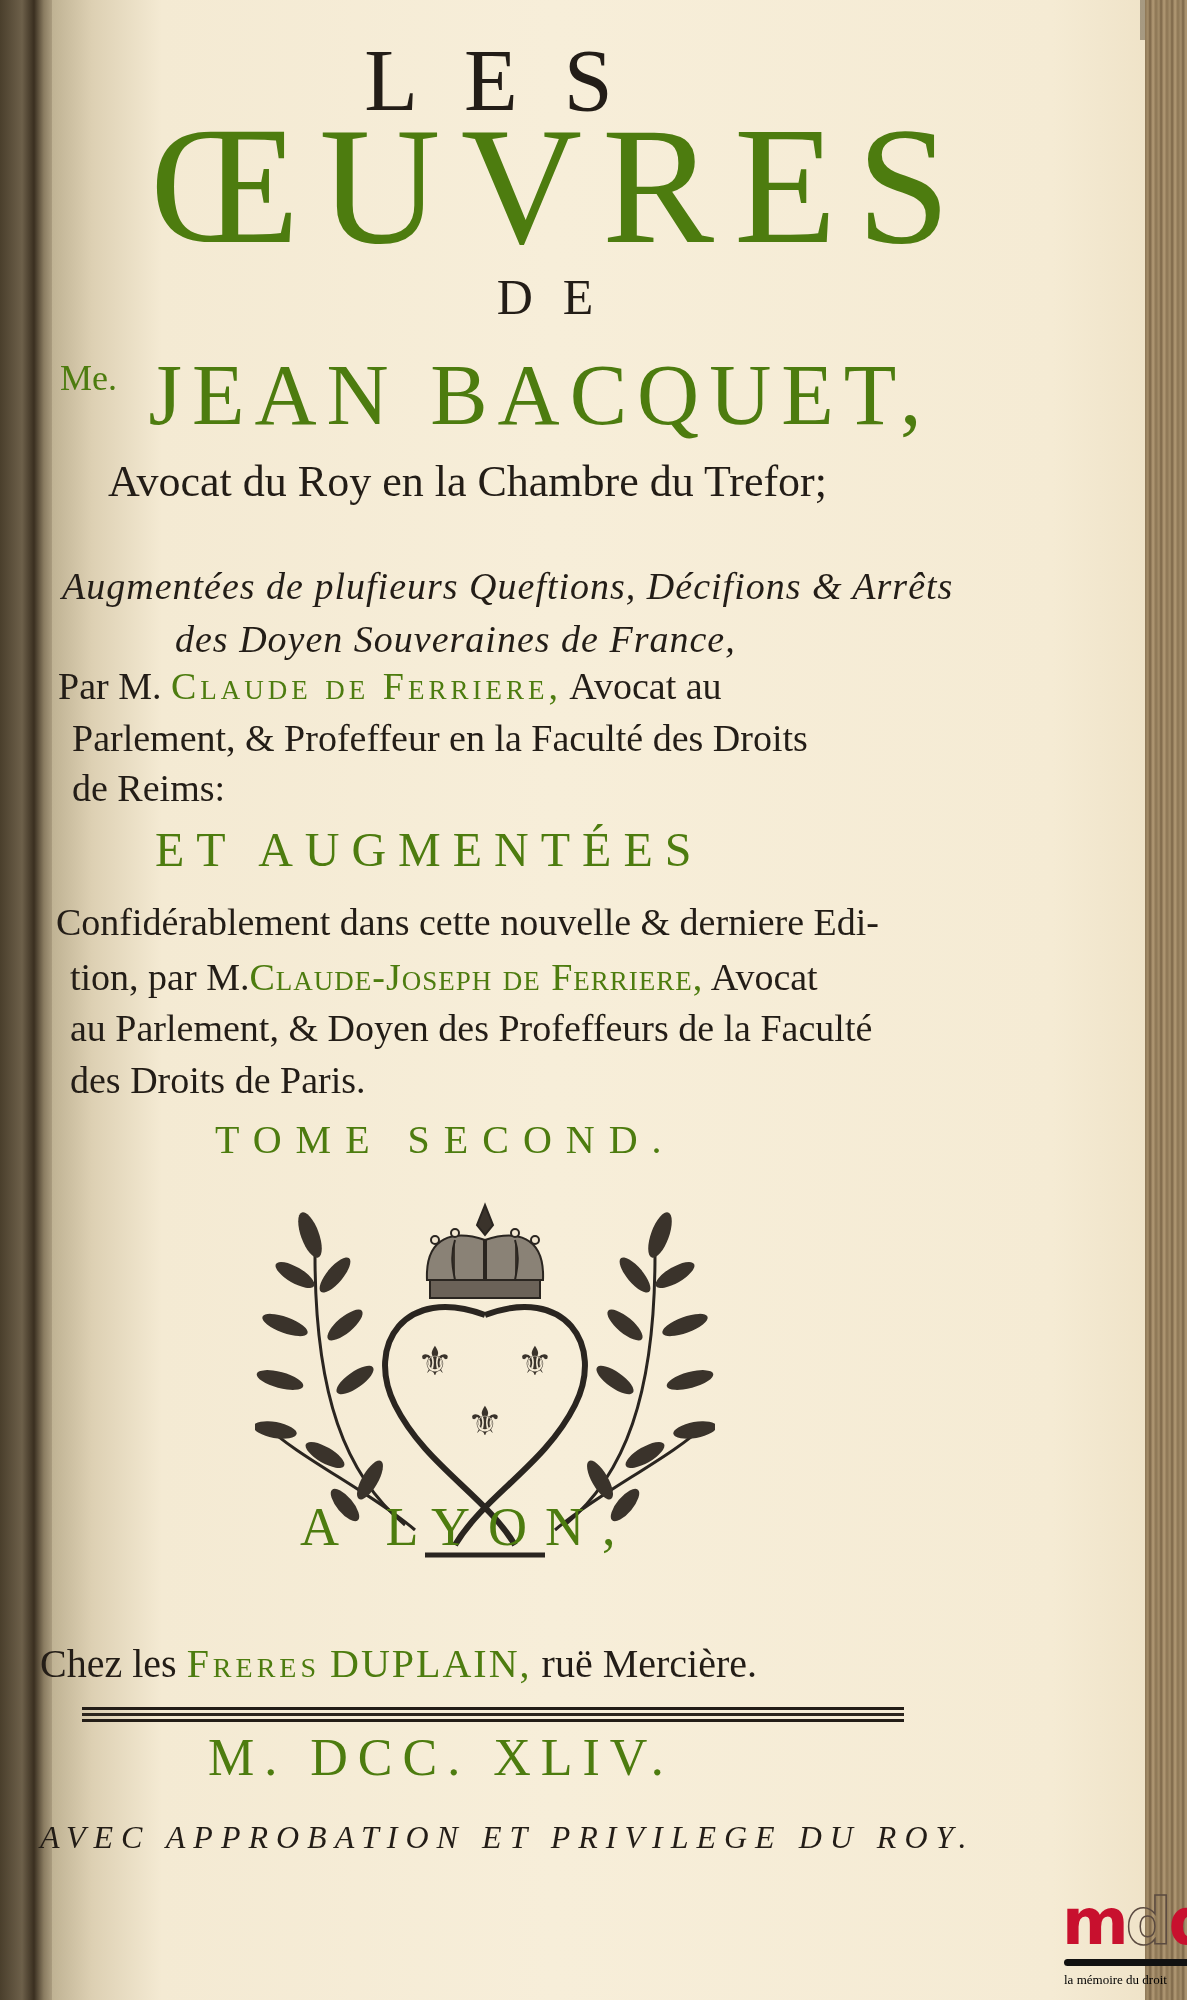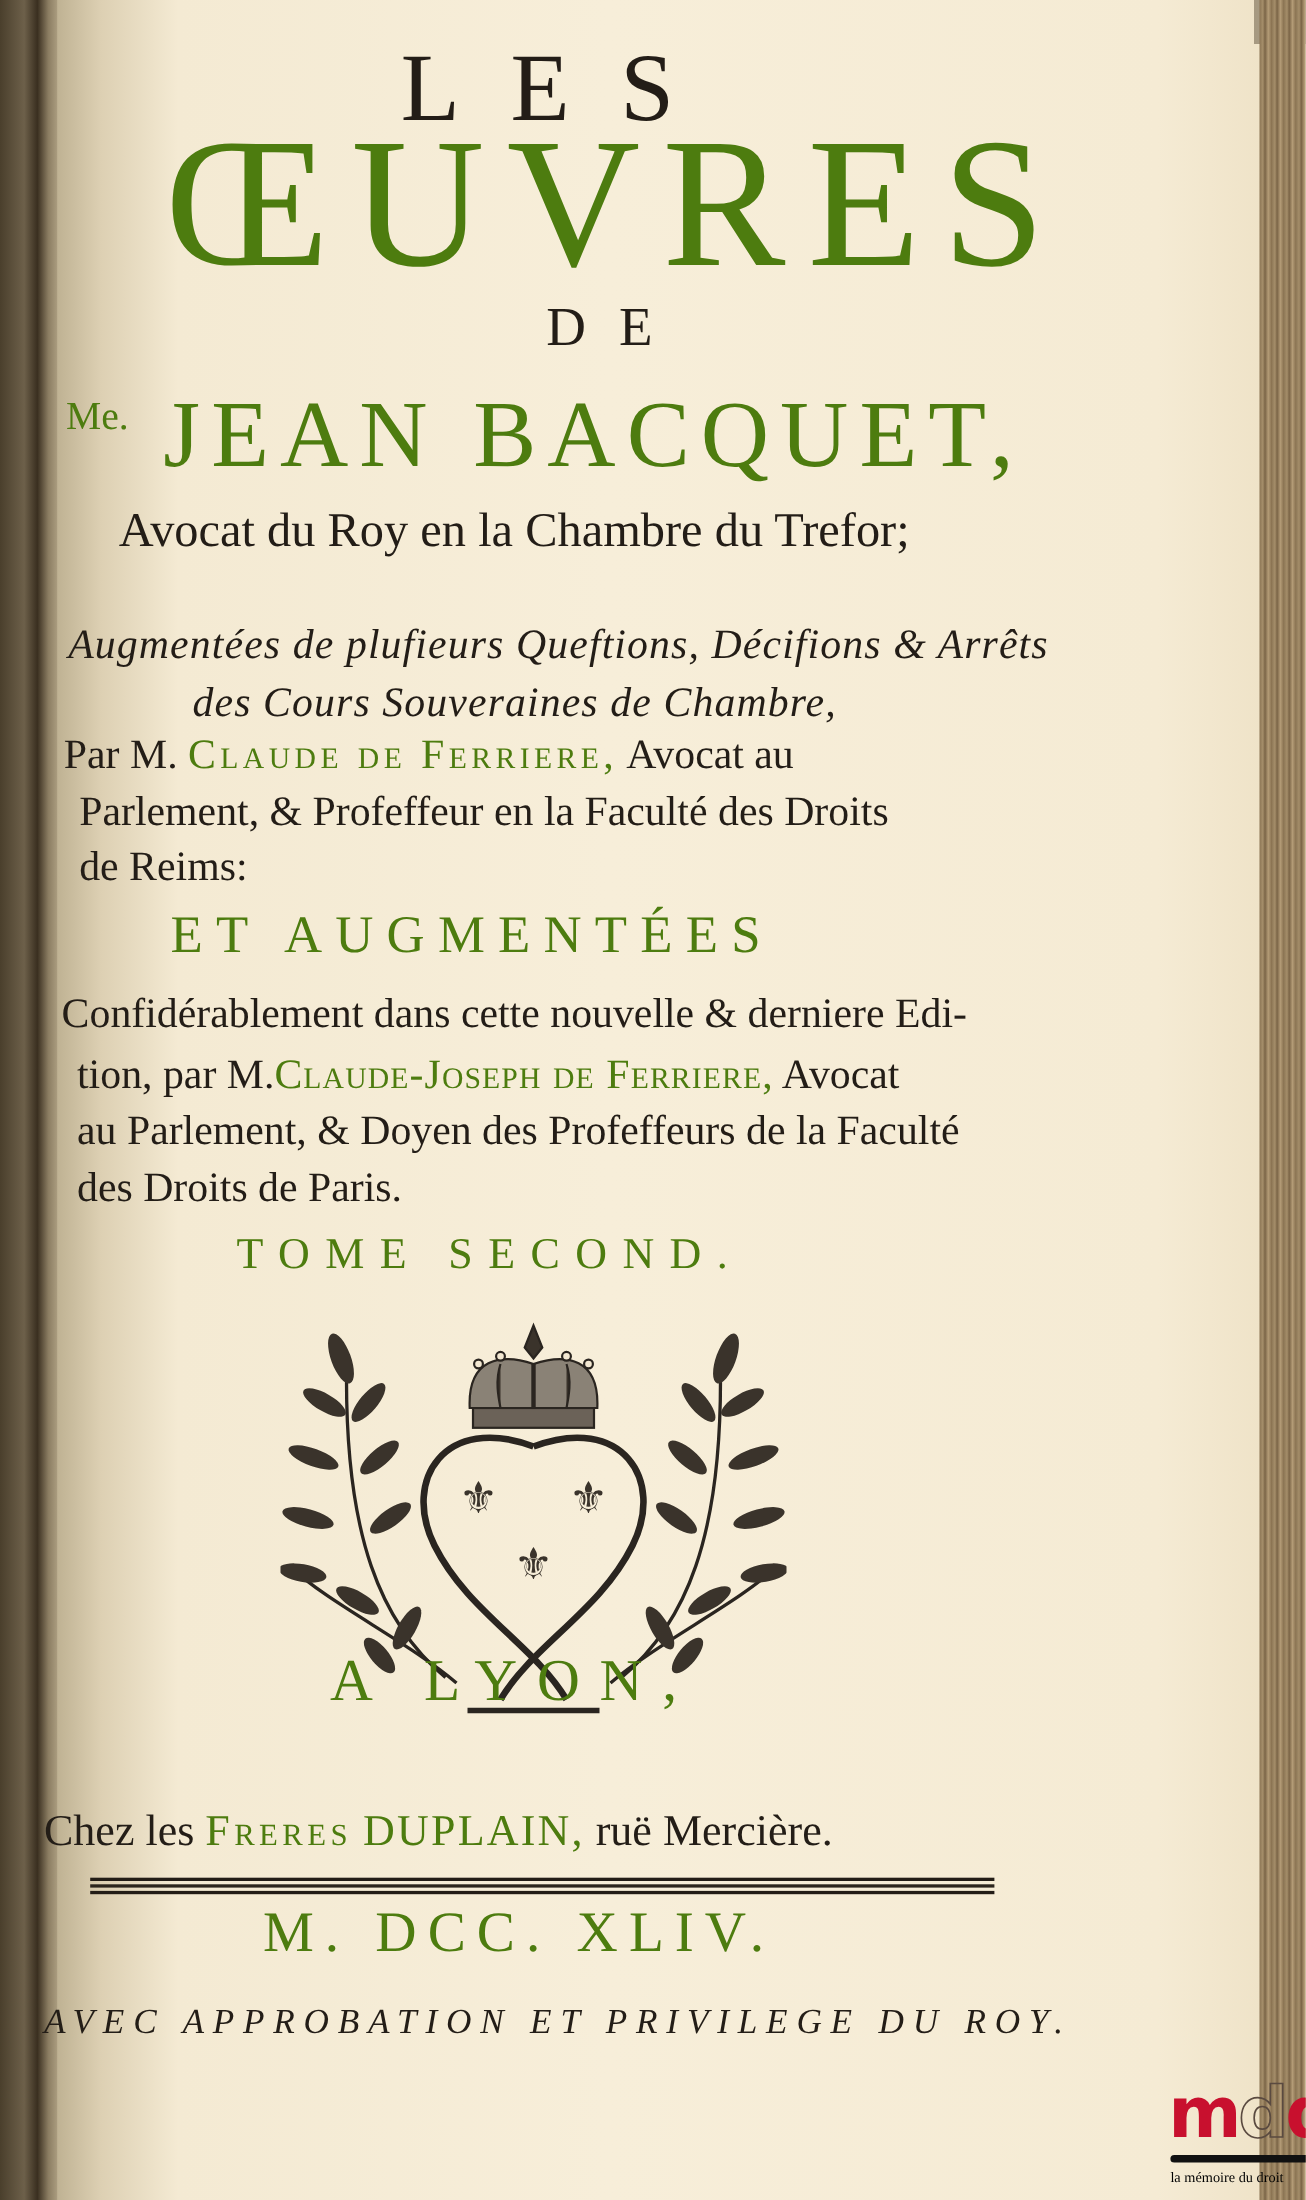--- a/index.html
+++ b/index.html
@@ -43,21 +43,21 @@
   #consid { left:56px; top:900px; font-size:38px; }
   #tion { left:70px; top:955px; font-size:38px; }
   #auparl { left:70px; top:1006px; font-size:38px; }
   #desdroits { left:70px; top:1058px; font-size:38px; }
   #tome { left:215px; top:1116px; font-size:40px; letter-spacing:14px; }
   #lyon { left:300px; top:1496px; font-size:54px; letter-spacing:18px; }
   #chez { left:40px; top:1640px; font-size:40px; }
   #rule { position:absolute; left:82px; top:1707px; width:822px; height:15px;
           border-top:3px solid #231d17; border-bottom:3px solid #231d17; box-sizing:border-box; }
   #rule::after { content:""; position:absolute; left:0; right:0; top:3px; height:3px; background:#2c251d; }
-  #year { left:208px; top:1728px; font-size:52px; letter-spacing:10px;margin-left:31px; }
+  #year { left:208px; top:1728px; font-size:52px; letter-spacing:10px; }
   #privilege { left:40px; top:1795px; font-size:32px; letter-spacing:8px; }
 
   #vignette { position:absolute; left:255px; top:1195px; width:460px; height:375px; }
 
   #logo { position:absolute; left:1030px; top:1890px; width:150px; height:108px;margin-left:32px; }
   #logo .mark { position:absolute; left:0; top:0; font-family:"DejaVu Sans", sans-serif; font-size:64px; line-height:64px; color:#c8102e; letter-spacing:-3px; font-weight:bold; }
   #logo .mark .o { color:transparent; -webkit-text-stroke:1.5px #5a4a40; }
   #logo .bar { position:absolute; left:2px; top:69px; width:145px; height:7px; border-radius:4px; background:#111; }
   #logo .tag { position:absolute; left:2px; top:82px; font-family:Liberation Serif, serif; font-size:13px; color:#000000; white-space:nowrap; }
 </style>
@@ -70,21 +70,21 @@
 <div class="edges"></div>
 
 <div class="line blk center" id="les">LES</div>
 <div class="line red center" id="oeuvres">ŒUVRES</div>
 <div class="line blk center" id="de">DE</div>
 
 <div class="line red" id="bacquet"><sup>Me.</sup> <span>JEAN BACQUET,</span></div>
 
 <div class="line blk" id="avocat1">Avocat du Roy en la Chambre du Trefor;</div>
 <div class="line blk it" id="aug1">Augmentées de plufieurs Queftions, Décifions &amp; Arrêts</div>
-<div class="line blk it" id="aug2">des Cours Souveraines de Chambre,</div>
+<div class="line blk it" id="aug2">des Doyen Souveraines de France,</div>
 
 <div class="line blk" id="par1"><span>Par M.</span> <span class="red sc">Claude de Ferriere,</span> <span>Avocat au</span></div>
 <div class="line blk" id="parl1">Parlement, &amp; Profeffeur en la Faculté des Droits</div>
 <div class="line blk" id="reims">de Reims:</div>
 
 <div class="line red" id="etaug">ET AUGMENTÉES</div>
 
 <div class="line blk" id="consid">Confidérablement dans cette nouvelle &amp; derniere Edi-</div>
 <div class="line blk" id="tion"><span>tion, par M.</span><span class="red sc" style="letter-spacing:1px">Claude-Joseph de Ferriere,</span> <span>Avocat</span></div>
 <div class="line blk" id="auparl">au Parlement, &amp; Doyen des Profeffeurs de la Faculté</div>

